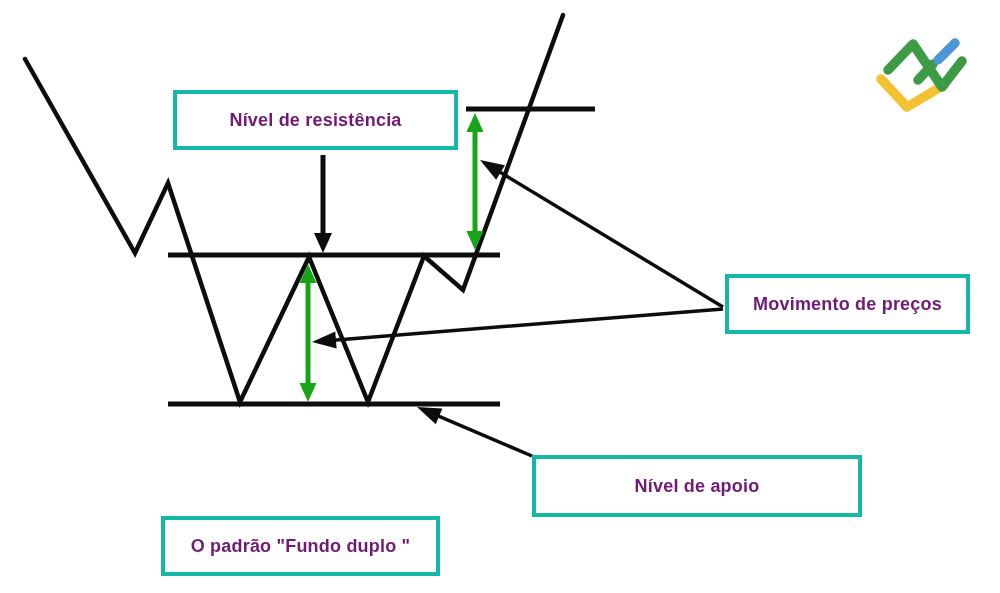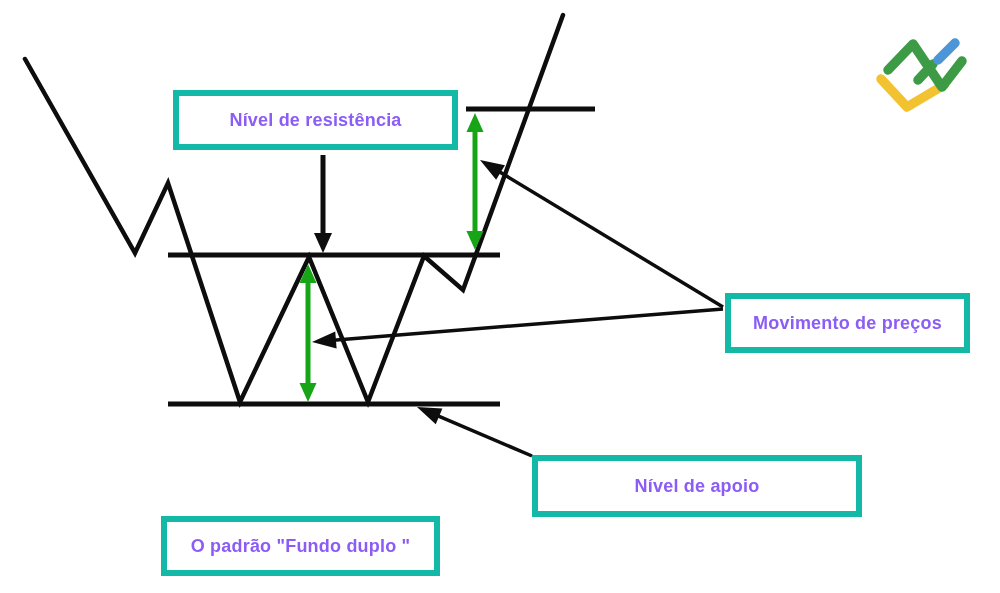--- a/index.html
+++ b/index.html
@@ -15,33 +15,33 @@
     position:absolute;
     left:0; top:0;
     width:1000px;
     height:593px;
     z-index:2;
   }
   .label-box{
     position:absolute;
     z-index:1;
     background:#ffffff;
-    border:6px solid #14b8a6;
+    border:4px solid #14b8a6;
     box-sizing:border-box;
     display:flex;
     align-items:center;
     justify-content:center;
     text-align:center;
     font-weight:700;
     font-size:18px;
-    color:#8b5cf6;
+    color:#701a75;
     letter-spacing:0.2px;
   }
   #box-resistance{ left:173px; top:90px;  width:285px; height:60px; }
-  #box-movement  { left:725px; top:274px; width:245px; height:60px;margin-top:19px; }
+  #box-movement  { left:725px; top:274px; width:245px; height:60px; }
   #box-support   { left:532px; top:455px; width:330px; height:62px; }
   #box-pattern   { left:161px; top:516px; width:279px; height:60px; }
 </style>
 </head>
 <body>
 
 <div id="stage">
 
   <div id="box-resistance" class="label-box">
     <span>Nível de resistência</span>

